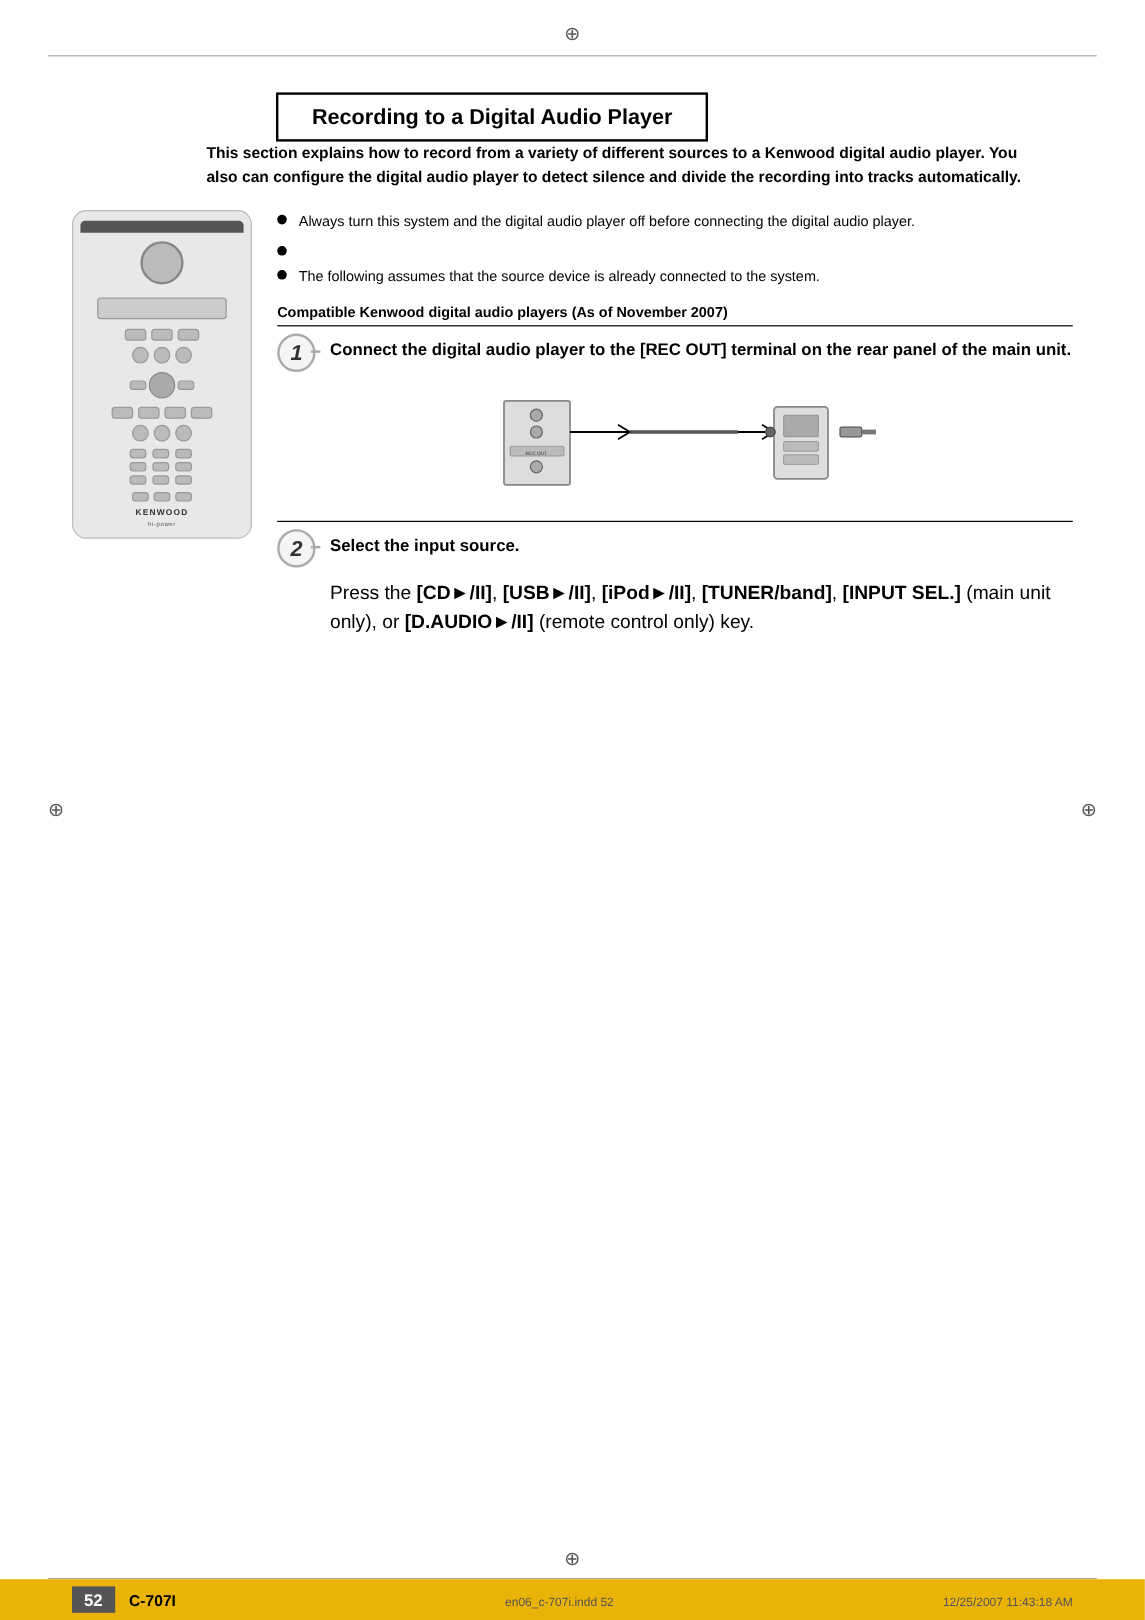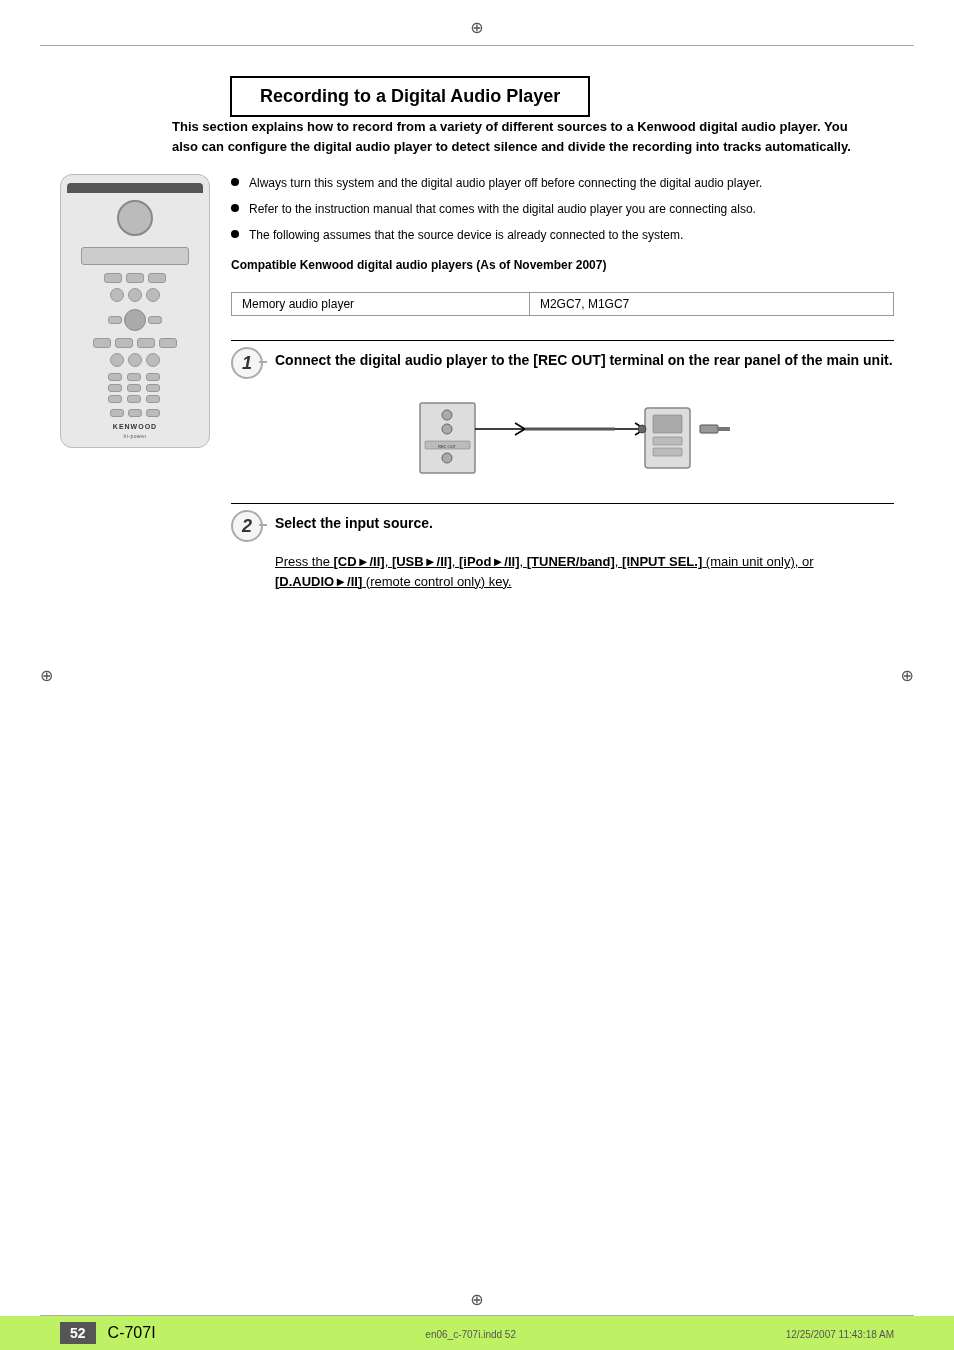--- a/index.html
+++ b/index.html
@@ -117,21 +117,21 @@
       border-radius: 50%;
       flex-shrink: 0;
       margin-top: 4px;
       margin-right: 10px;
     }
 
     
     .compat-label {
       font-weight: bold;
       font-size: 12px;
-      margin-bottom: 20px;
+      margin-bottom: 4px;
     }
 
     .compat-table {
       border-collapse: collapse;
       width: 100%;
       margin-bottom: 24px;
       font-size: 12px;
     }
 
     .compat-table td {
@@ -185,24 +185,23 @@
       background: #aaa;
     }
 
     .step-title {
       font-weight: bold;
       font-size: 14px;
       line-height: 1.4;
     }
 
     .step-body {
-      font-size: 13px;
+      font-size: 16px;
       line-height: 1.5;
       margin-left: 44px;
-      text-decoration: underline;
     }
 
     
     .connection-diagram {
       display: flex;
       justify-content: center;
       align-items: center;
       margin: 14px 0 14px 44px;
     }
 
@@ -291,34 +290,34 @@
       border: none;
       border-top: 1px solid #aaa;
       margin: 0 40px;
     }
 
     .bottom-bar {
       display: flex;
       justify-content: space-between;
       align-items: center;
       padding: 6px 60px;
-      background: #bef264;
+      background: #eab308;
     }
 
     .page-num-box {
       background: #555;
       color: #fff;
       font-weight: bold;
       padding: 3px 10px;
       font-size: 14px;
     }
 
     .model-label {
-      font-size: 16px;
-      font-weight: normal;
+      font-size: 13px;
+      font-weight: bold;
     }
 
     .footer-file {
       font-size: 10px;
       color: #555;
     }
 
     .footer-date {
       font-size: 10px;
       color: #555;
@@ -429,37 +428,28 @@
 
       <div class="content-col">
 
         <ul class="bullet-list">
           <li>
             <div class="bullet-dot"></div>
             <span>Always turn this system and the digital audio player off before connecting the digital audio player.</span>
           </li>
           <li>
             <div class="bullet-dot"></div>
-            <span>Refer to the instruction manual that comes with the digital audio player you are connecting also.</span>
           </li>
           <li>
             <div class="bullet-dot"></div>
             <span>The following assumes that the source device is already connected to the system.</span>
           </li>
         </ul>
 
         <p class="compat-label">Compatible Kenwood digital audio players (As of November 2007)</p>
-        <table class="compat-table">
-          <tbody>
-            <tr>
-              <td>Memory audio player</td>
-              <td>M2GC7, M1GC7</td>
-            </tr>
-          </tbody>
-        </table>
 
         <div class="step-section">
           <div class="step-header">
             <div class="step-number-circle">
               <span style="font-style:italic;font-size:18px;font-weight:bold;">1</span>
             </div>
             <div class="step-title">Connect the digital audio player to the [REC OUT] terminal on the rear panel of the main unit.</div>
           </div>
 
           <div class="connection-diagram">

